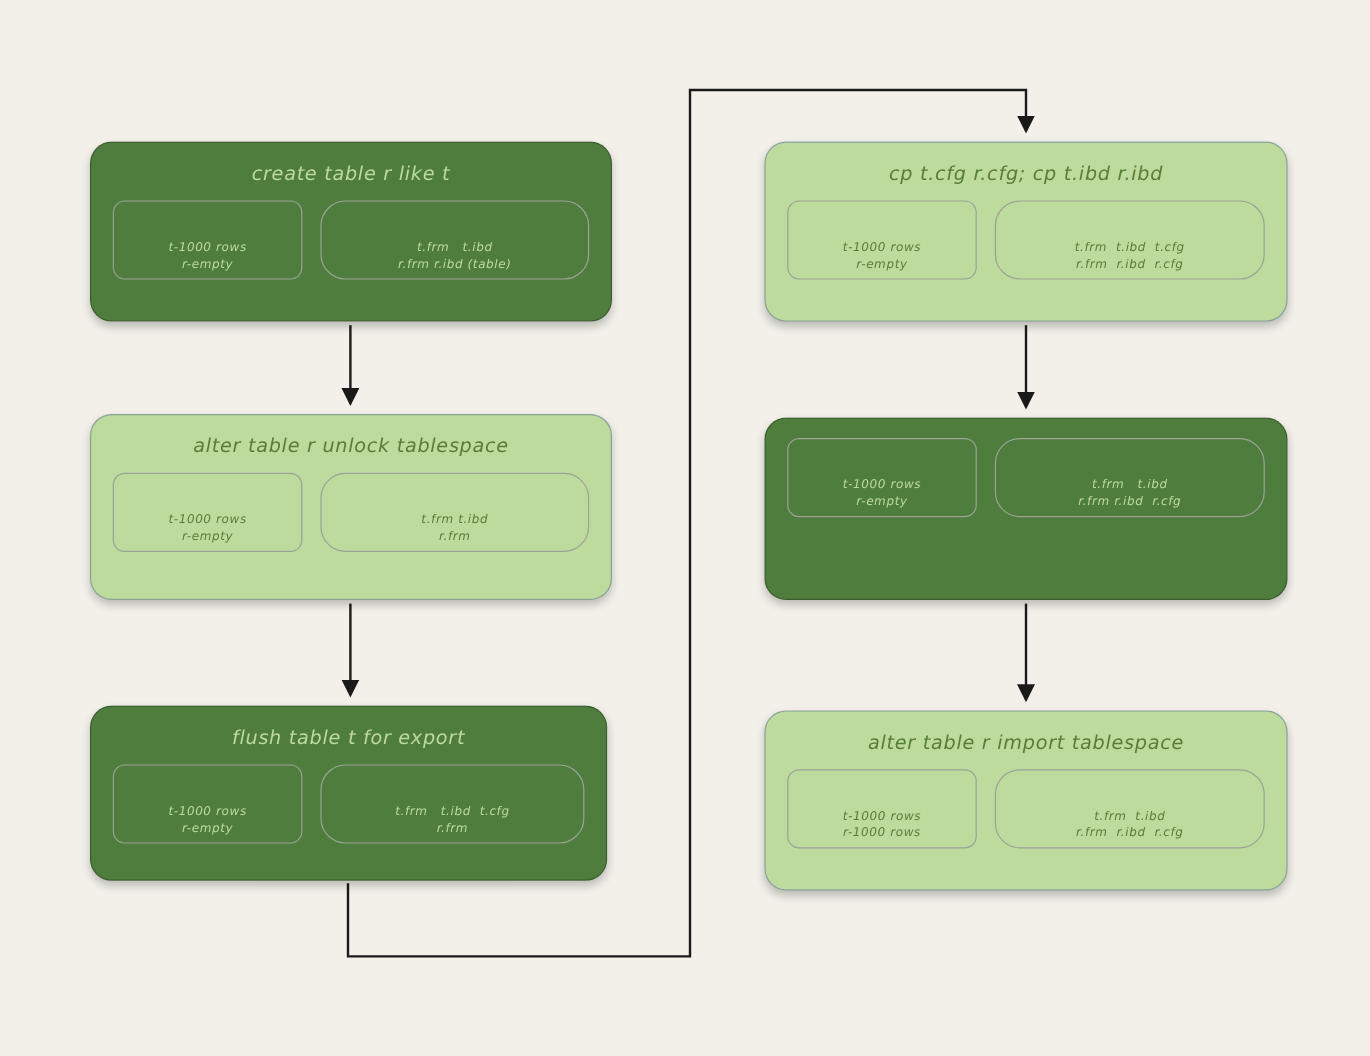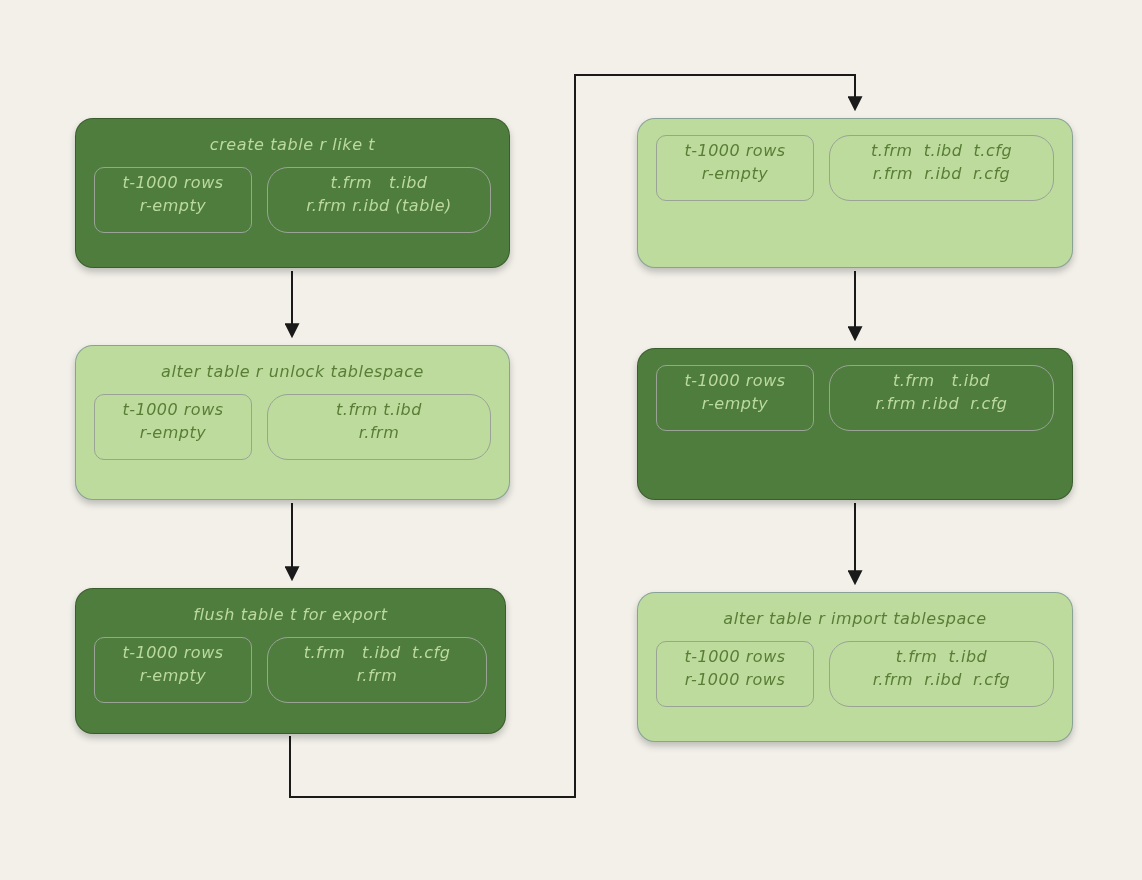--- a/index.html
+++ b/index.html
@@ -51,23 +51,23 @@
   .inner-row {
     display: flex;
     gap: 15px;
     flex: 1;
   }
   .inner-box {
     border: 1.6px solid var(--inner-border);
     border-radius: 10px;
     display: flex;
     flex-direction: column;
-    justify-content: flex-start;
+    justify-content: flex-end;
     align-items: center;
-    font-size: 16px;
+    font-size: 10px;
     letter-spacing: 0.5px;
     line-height: 1.42;
     padding: 4px 6px;
     min-height: 60px;
     max-height: 66px;
   }
   .inner-box div { white-space: pre; }
   .inner-box.state { width: 158px; }
   .inner-box.files { flex: 1; border-radius: 21px; }
   .arrows {
@@ -136,20 +136,21 @@
         <div>r-empty</div>
       </div>
       <div class="inner-box files">
         <div>t.frm   t.ibd  t.cfg</div>
         <div>r.frm</div>
       </div>
     </div>
   </div>
 
   <div class="node light" style="left:637px; top:118px; width:436px; height:150px;">
+    <div class="node-title">cp t.cfg r.cfg; cp t.ibd r.ibd</div>
     <div class="inner-row">
       <div class="inner-box state">
         <div>t-1000 rows</div>
         <div>r-empty</div>
       </div>
       <div class="inner-box files">
         <div>t.frm  t.ibd  t.cfg</div>
         <div>r.frm  r.ibd  r.cfg</div>
       </div>
     </div>

